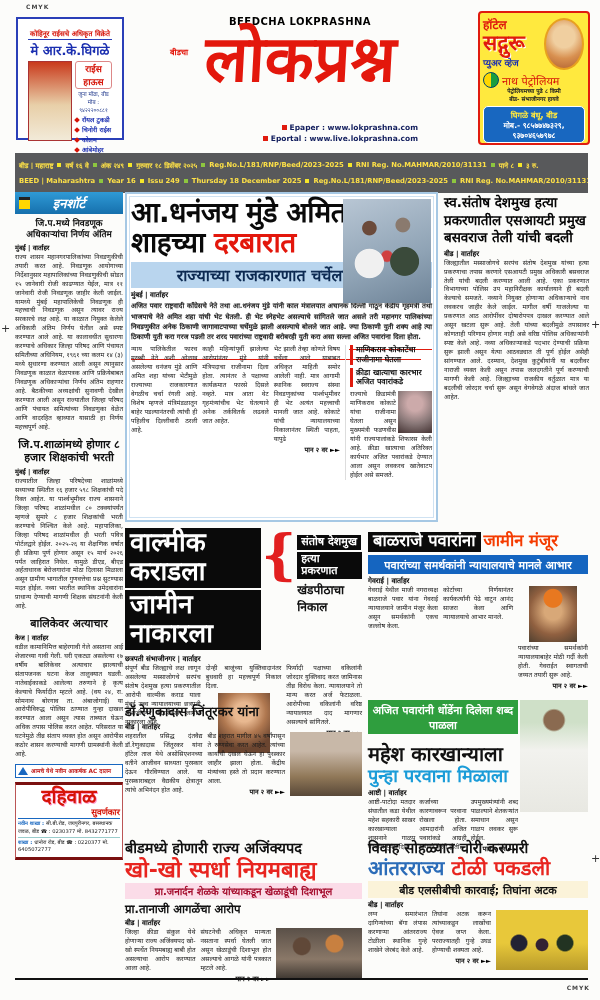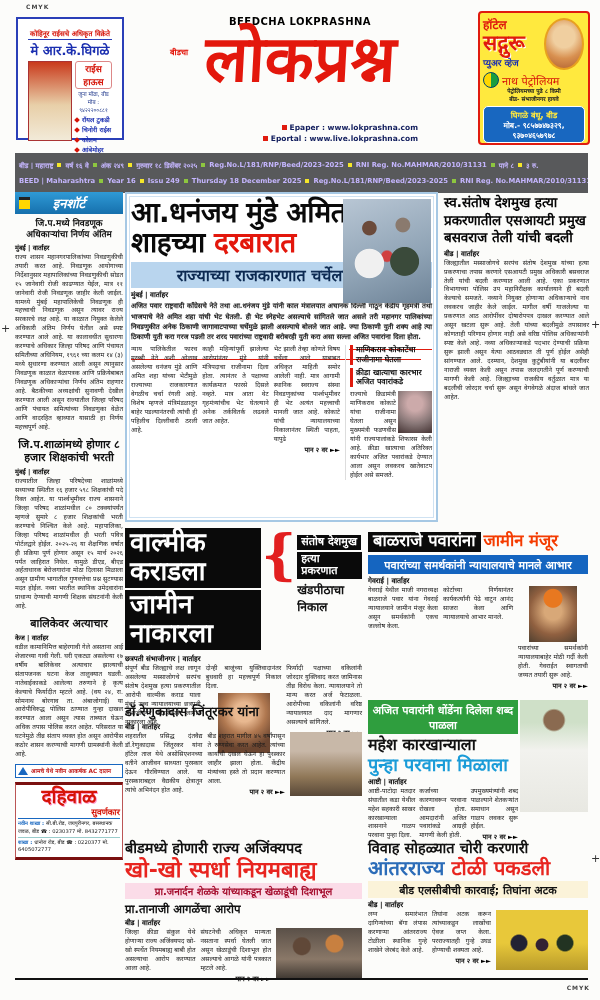--- a/index.html
+++ b/index.html
@@ -38,21 +38,21 @@
   .adR-box .l1{color:#ffe93e;font-size:8px;font-weight:bold}
   .adR-box .l2{color:#fff;font-size:7.5px;font-weight:bold}
   
   .mh-en{font-size:10px;font-weight:bold;color:#000;letter-spacing:.5px}
   .mh-title{font-size:64px;font-weight:900;color:#e3170c;line-height:.95;display:inline-block;transform:skewX(-3deg)}
   .mh-beedcha{position:absolute;left:42px;top:30px;font-size:8px;color:#e3170c;font-weight:bold}
   .mh-links{position:absolute;right:54px;bottom:2px;text-align:right}
   .mh-links div{font-size:7.5px;font-weight:bold;color:#101c5c;line-height:1.5}
   .redsq{display:inline-block;width:5px;height:5px;background:#e01b0e;margin-right:3px}
   
-  .meta{left:15px;width:573px;height:14px;background:#58595b;color:#c4b5fd;display:flex;align-items:center;gap:4px;padding:12px 4px;box-sizing:border-box;white-space:nowrap;overflow:hidden}
+  .meta{left:15px;width:573px;height:14px;background:#58595b;color:#fde047;display:flex;align-items:center;gap:4px;padding:12px 4px;box-sizing:border-box;white-space:nowrap;overflow:hidden}
   .meta span.txt{font-size:6.8px;font-weight:bold}
   .sq{display:inline-block;width:4px;height:4px;flex:none}
   .sq-y{background:#f5e62a}.sq-g{background:#8dc63f}
   
   .sb{left:15px;top:192px;width:108px}
   .sb-head{background:linear-gradient(180deg,#2f9ad6,#1670ad);color:#fff;font-size:13px;font-weight:900;font-style:italic;text-align:center;padding:2px 0;position:relative}
   .sb-ico{position:absolute;left:4px;top:5px;width:11px;height:9px;background:#ffd700;border-top:3px solid #222}
   .sb-t1{font-size:8.8px;font-weight:bold;text-align:center;margin-top:4px;line-height:1.3}
   .sb-t2{font-size:11px;font-weight:900;text-align:center;margin-top:6px;line-height:1.25}
   .sb .byline{font-size:6.5px}
@@ -96,21 +96,21 @@
   .bal-h .strip{font-size:16.5px;line-height:1.1}
   .bal-h .red{font-size:16.5px;font-weight:900;color:#f43b00;margin-left:3px}
   .bal-sub{background:#1565c0;color:#fff;font-size:11px;font-weight:900;text-align:center;padding:2px 0;margin-top:3px}
   .ph-bal{width:48px;height:56px;margin:0 auto 2px;background:radial-gradient(circle at 50% 22%,#e87820 18%,transparent 20%),radial-gradient(circle at 50% 45%,#d8a878 22%,#906040 60%,#504030);display:block}
   
   .pur-t1{font-size:13px;font-weight:900}
   .pur-t2{font-size:19px;font-weight:900;color:#e5097f;line-height:1.1;margin-top:1px}
   .ph-pur{flex:none;width:72px;height:64px;background:linear-gradient(180deg,#c8b8a8 30%,#907858 70%,#584838);
      background-color:#a89;}
   .greenbar{background:#2f9e3e;color:#fff;font-size:11px;font-weight:900;text-align:center;padding:2px 0;width:150px}
-  .mah-t1{font-size:16px;font-weight:900;line-height:1.05;margin-top:3px}
+  .mah-t1{font-size:20px;font-weight:900;line-height:1.05;margin-top:10px}
   .mah-t2{font-size:18px;font-weight:900;color:#1b9cd8;line-height:1.05;margin-top:2px}
   .ph-mah{position:absolute;right:0;top:0;width:68px;height:112px;background:radial-gradient(circle at 50% 18%,#8a6a50 10%,transparent 12%),linear-gradient(180deg,#cfe0c8 20%,#f2f2ee 45%,#e8e8e2)}
   
   .kho-t1{font-size:14.5px;font-weight:900;line-height:1.1}
   .kho-t2{font-size:22px;font-weight:900;color:#e8251f;line-height:1.05;margin-top:1px}
   .pinkbar{background:#fbdce8;color:#a50d2d;font-size:10px;font-weight:900;text-align:center;padding:1px 0;margin-top:2px}
   .kho-sub2{font-size:11.5px;font-weight:900;margin-top:2px}
   .ph-kho{flex:none;width:86px;height:52px;background:radial-gradient(circle at 30% 35%,#604838 12%,transparent 14%),radial-gradient(circle at 68% 30%,#c88040 12%,transparent 14%),linear-gradient(180deg,#5a5048,#8a7868 60%,#3a342e)}
   .tol-t1{font-size:14.5px;font-weight:900;line-height:1.1}
   .tol-t2{font-size:20px;font-weight:900;line-height:1.05;margin-top:1px}

